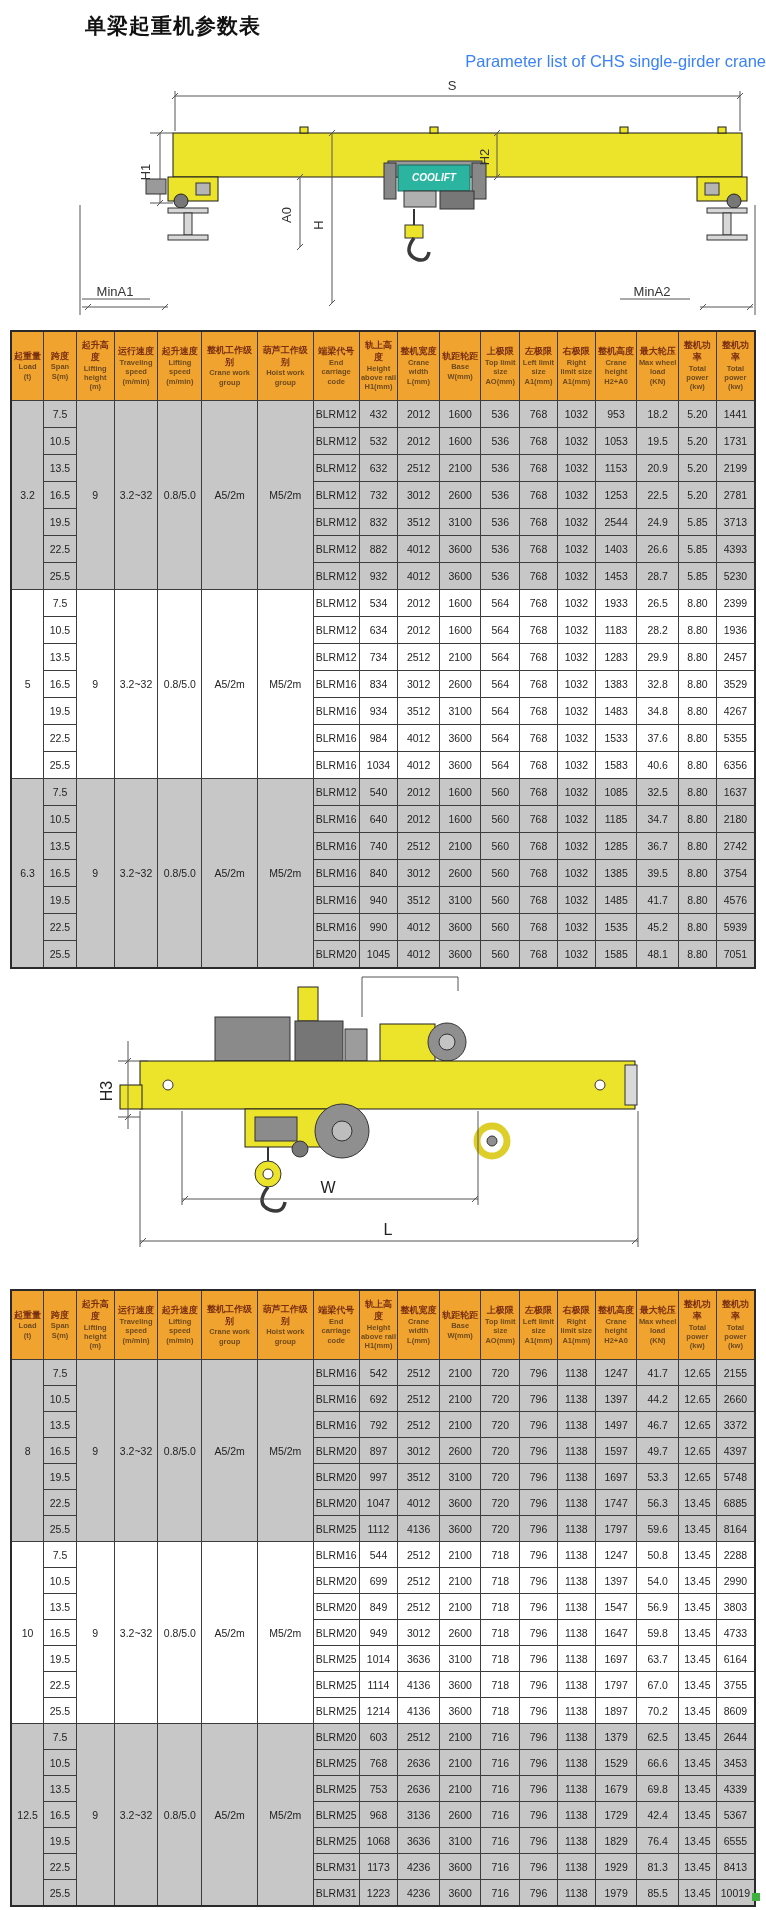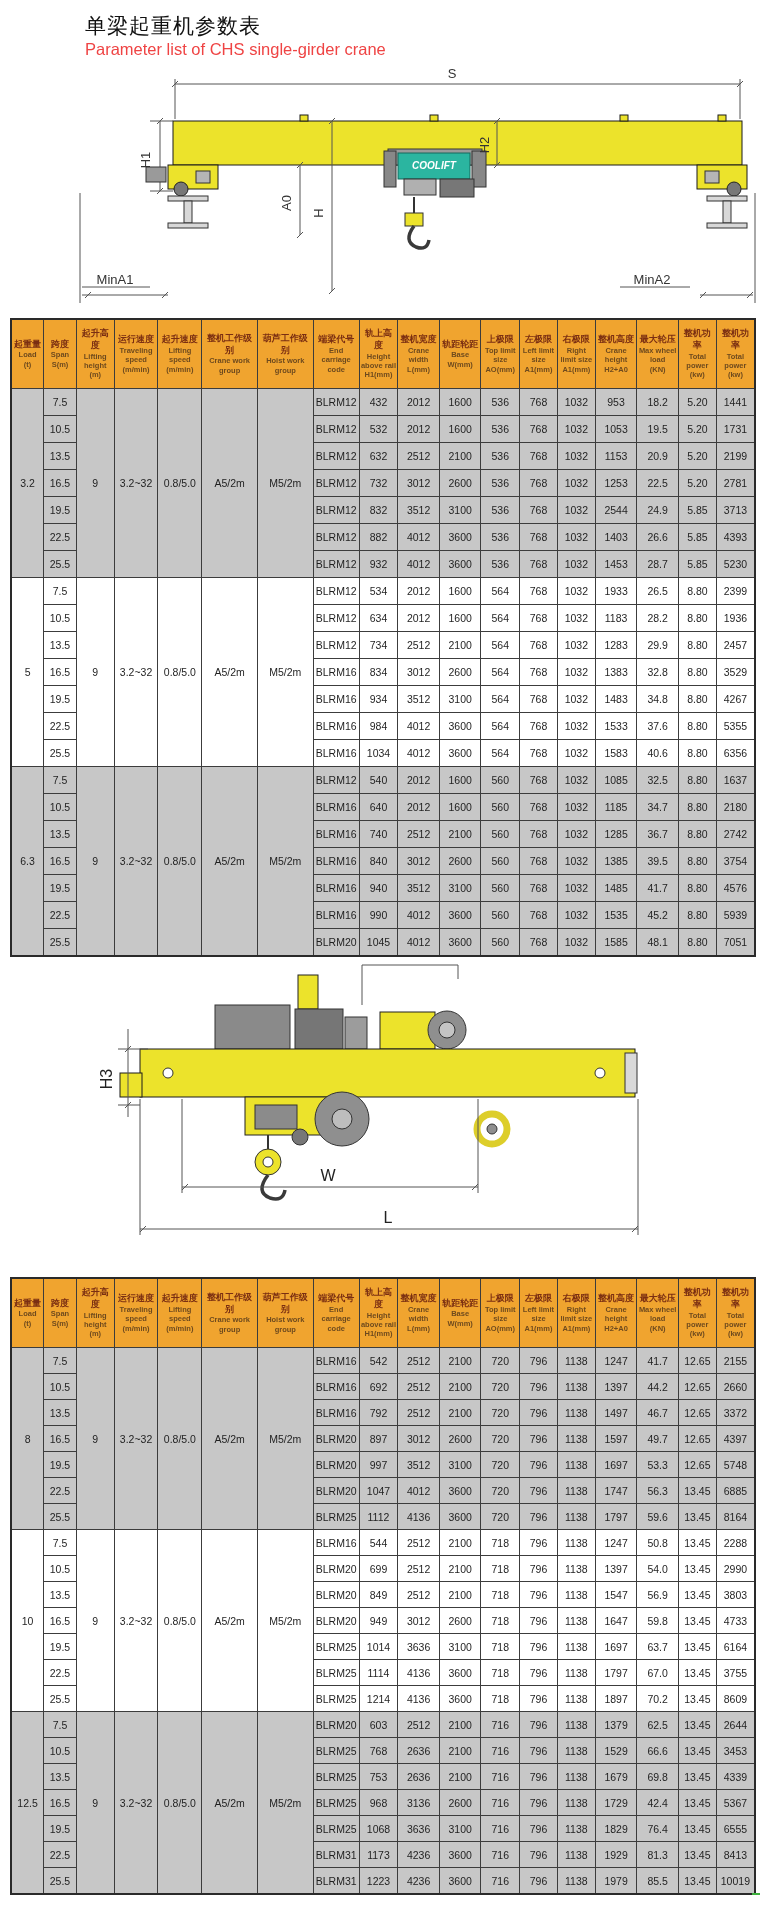--- a/index.html
+++ b/index.html
@@ -1,20 +1,20 @@
 <!DOCTYPE html>
 <html><head>
 <meta charset="utf-8">
 <style>
   html,body{margin:0;padding:0;background:#fff;}
   body{width:766px;font-family:"Liberation Sans",sans-serif;position:relative;}
   .sheet{width:766px;}
   .titles{padding:12px 0 4px 85px;}
-  .title-zh{font-size:21px;font-weight:normal;color:#111;letter-spacing:1px;}
-  .title-en{font-size:16.5px;color:#ef4444;margin-top:0;}
+  .title-zh{font-size:21px;font-weight:bold;color:#111;letter-spacing:1px;}
+  .title-en{font-size:16.5px;color:#3b82f6;margin-top:12px;text-align:right;}
   .diagram{display:block;}
   .tbl-wrap{padding:0 10px;}
   .param-table{border-collapse:collapse;table-layout:fixed;width:746px;border:2px solid #2a2a2a;}
   .param-table th,.param-table td{border:1px solid #3c3c3c;text-align:center;vertical-align:middle;padding:0;overflow:hidden;}
   .param-table th{background:#f0a42f;height:64px;padding:2px 1px;}
   .hz{font-size:9px;font-weight:bold;color:#7a2e12;line-height:1.3;}
   .he{font-size:7.5px;color:#6e4a1e;line-height:1.25;}
   .param-table td{font-size:10.5px;color:#1f1f1f;background:#ffffff;}
   .param-table tr.shaded td{background:#c7c7c7;}
   #table1 td{height:26px;}

